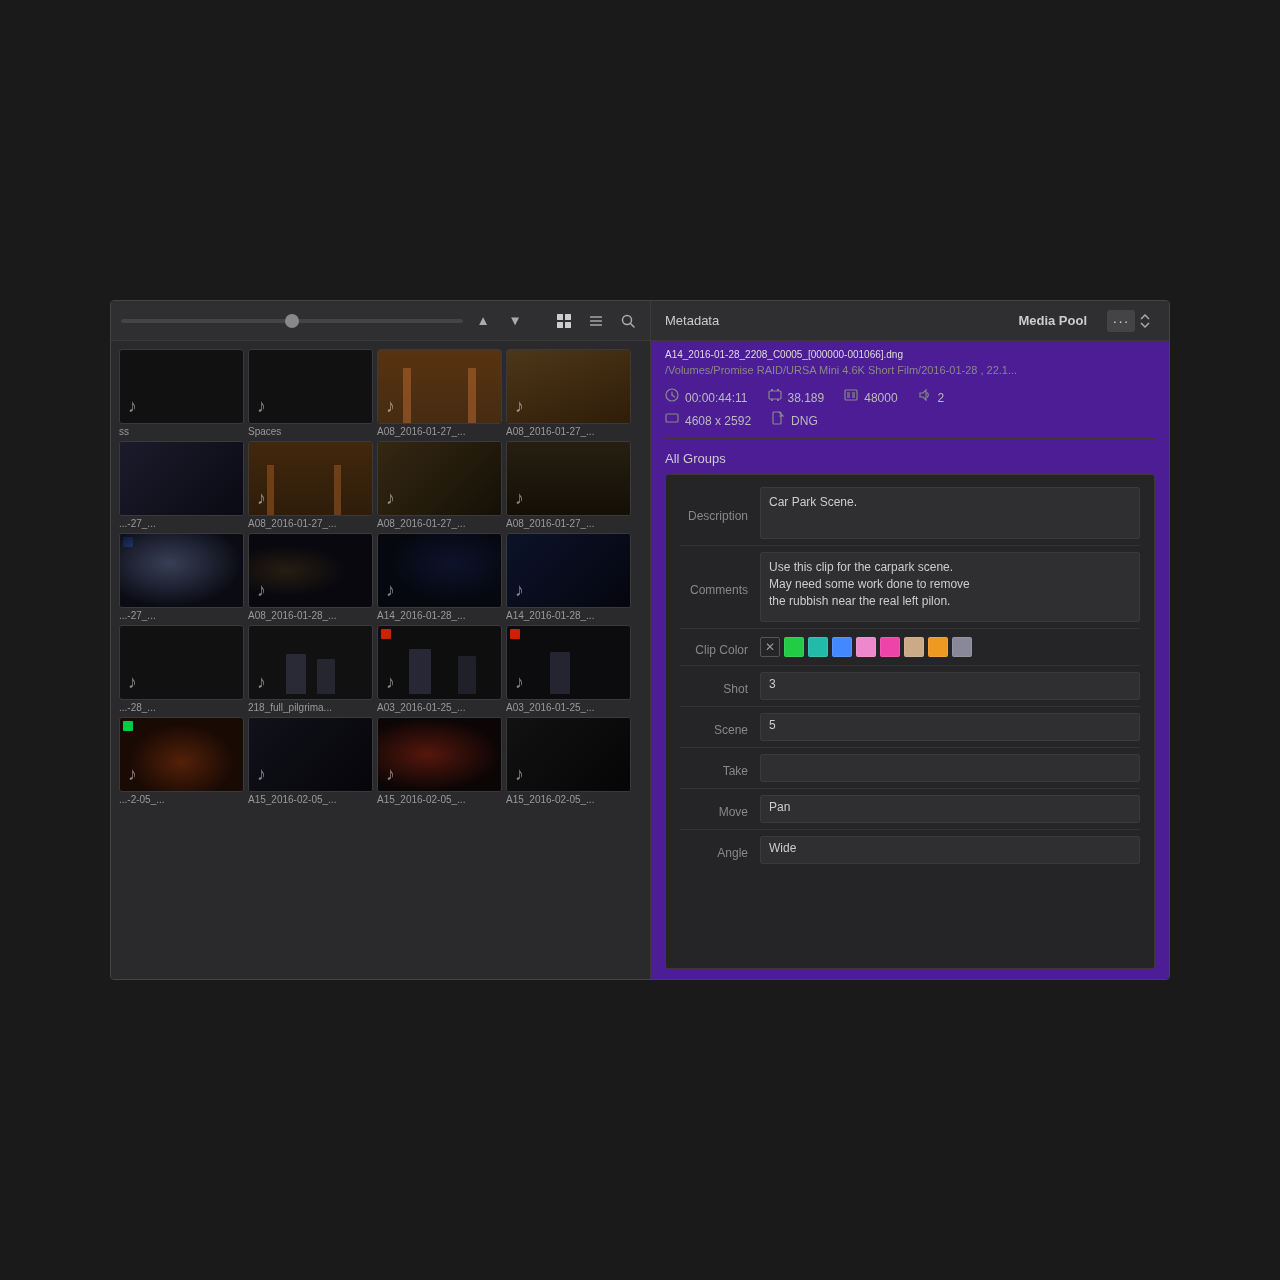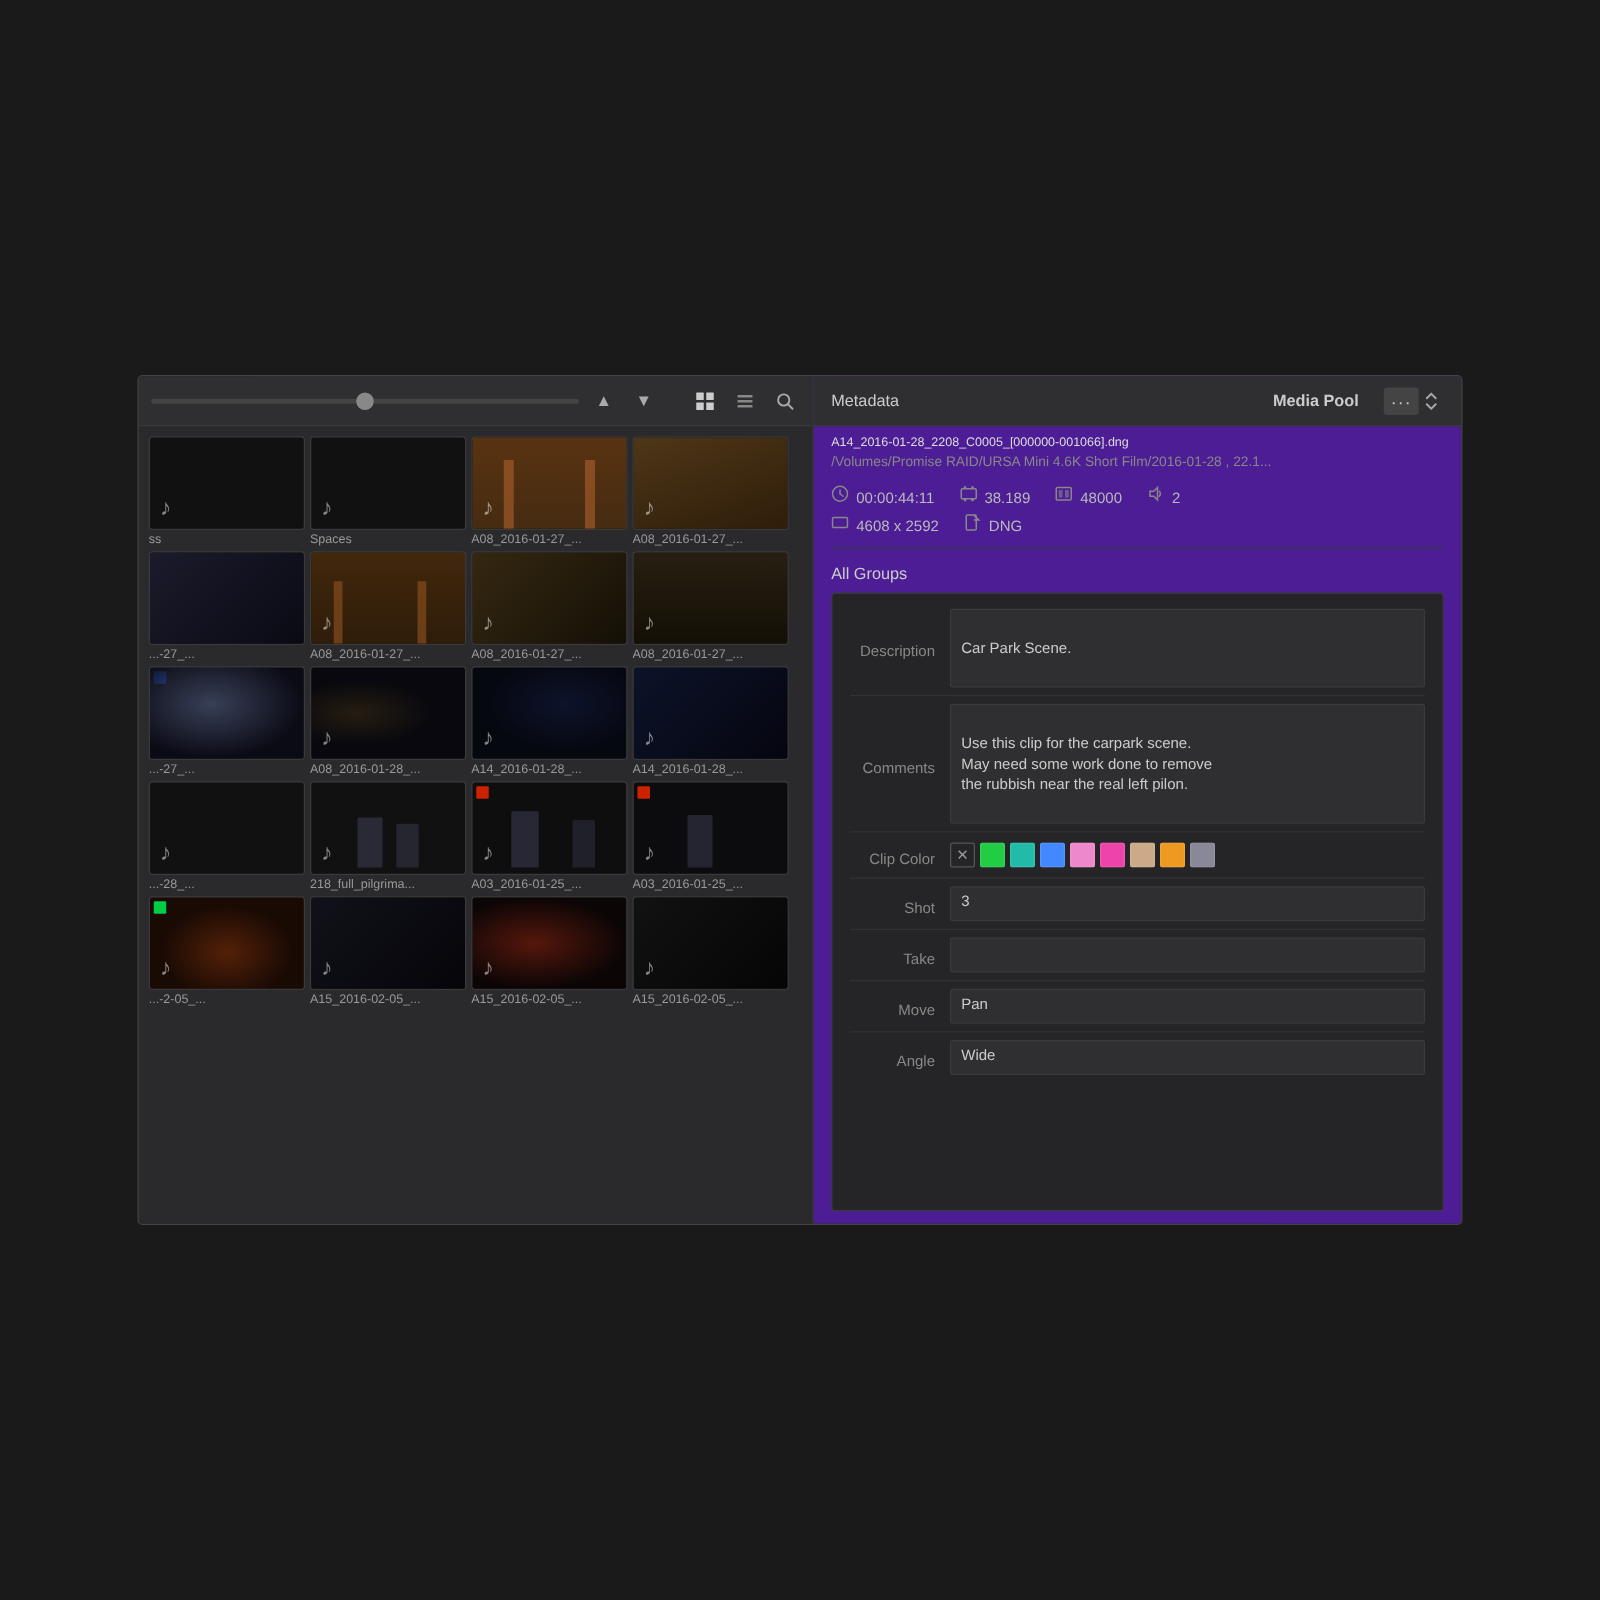--- a/index.html
+++ b/index.html
@@ -309,21 +309,21 @@
       min-height: 28px;
     }
 
     .form-textarea {
       flex: 1;
       font-size: 12px;
       color: #ccc;
       background: #2f2f31;
       border: 1px solid #3a3a3c;
       border-radius: 2px;
-      padding: 22px 8px;
+      padding: 6px 8px;
       min-height: 52px;
       line-height: 1.4;
     }
 
     .color-row {
       display: flex;
       align-items: center;
       gap: 4px;
       flex: 1;
       padding: 2px 0;
@@ -669,20 +669,24 @@
             <div class="color-swatch" style="background:#ee9922;"></div>
             <div class="color-swatch" style="background:#888899;"></div>
           </div>
         </div>
 
         <div class="form-row">
           <span class="form-label">Shot</span>
           <div class="form-value">3</div>
         </div>
 
+        <div class="form-row">
+          <span class="form-label">Scene</span>
+          <div class="form-value">5</div>
+        </div>
 
         <div class="form-row">
           <span class="form-label">Take</span>
           <div class="form-value"></div>
         </div>
 
         <div class="form-row">
           <span class="form-label">Move</span>
           <div class="form-value">Pan</div>
         </div>

